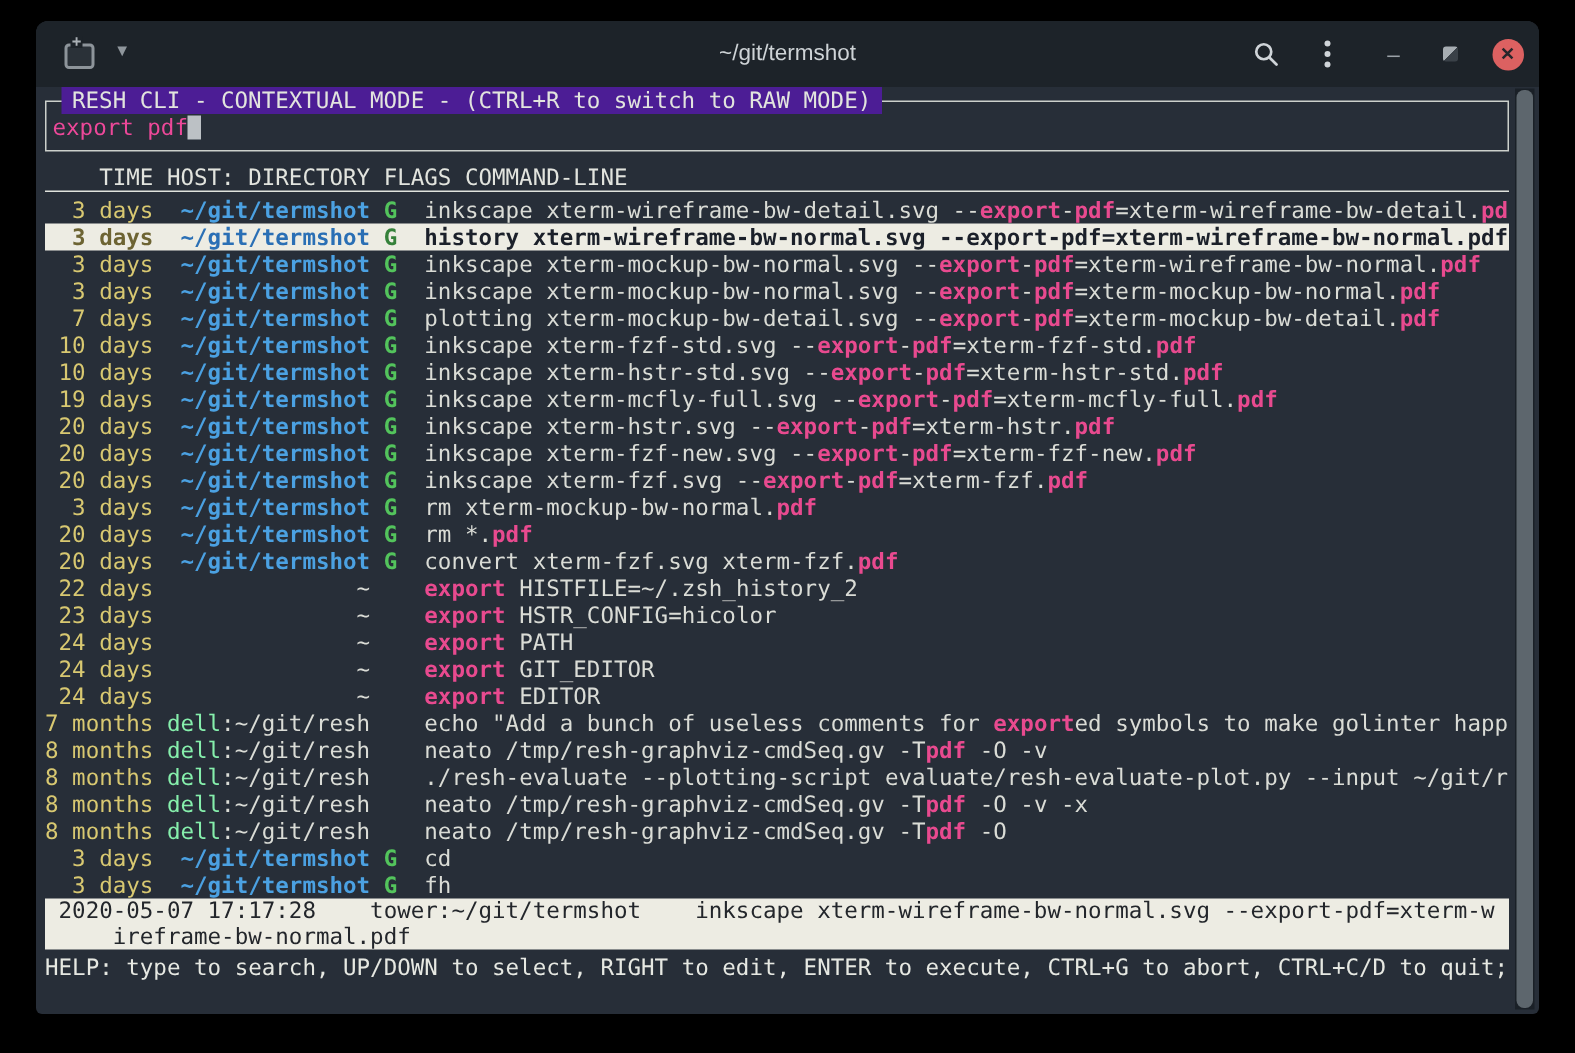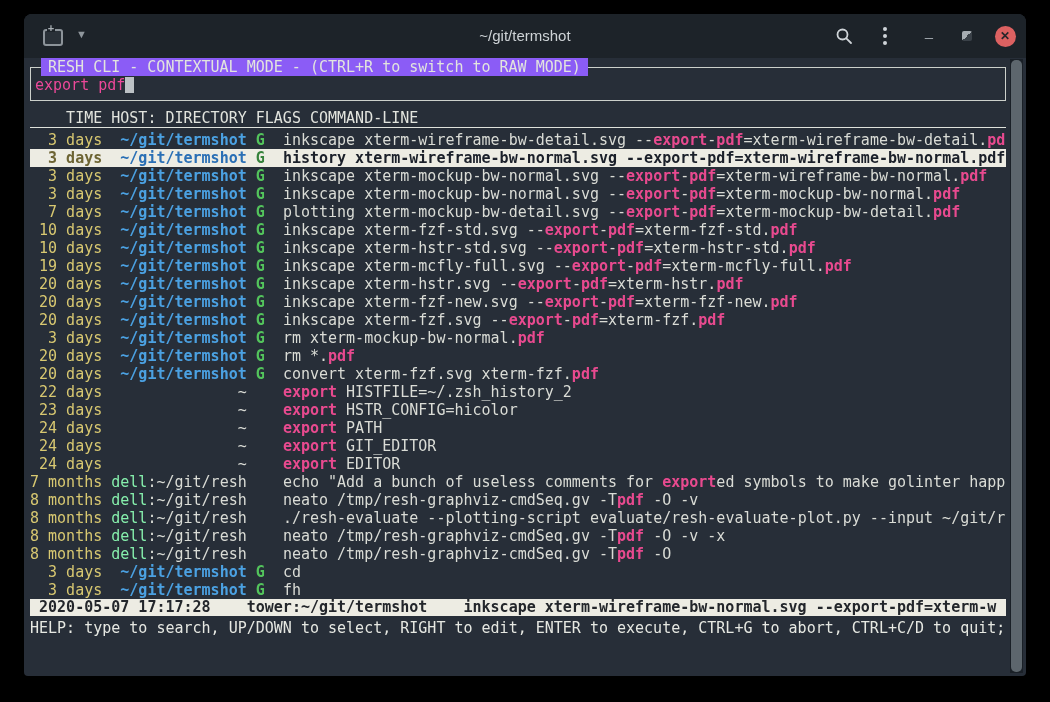--- a/index.html
+++ b/index.html
@@ -26,41 +26,41 @@
   .restore-glyph{width:10px;height:10px;border-radius:2px;
                  background:linear-gradient(135deg,#a7adb2 50%,#3a4148 50%);}
   .kebab{display:flex;flex-direction:column;gap:3px;}
   .kebab i{width:4px;height:4px;border-radius:50%;background:#cfd4d8;}
   .icon-close{left:964px;width:34px;}
   .close-circle{width:21px;height:21px;border-radius:50%;background:#dc6161;color:#27262b;
                 display:flex;align-items:center;justify-content:center;font-size:12px;font-weight:bold;}
   
   .term{position:absolute;left:6px;top:44px;width:976px;bottom:0;font-size:15px;color:#dadcd6;}
   .searchbox{position:relative;margin-top:9px;height:32px;border:1px solid #ccd0cb;}
-  .legend{position:absolute;left:10px;top:-10px;background:#8b5cf6;padding:0 7px;
+  .legend{position:absolute;left:10px;top:-10px;background:#4c1d95;padding:0 7px;
           color:#e2e4de;white-space:pre;line-height:18px;}
   .query-line{padding:7px 0 0 4px;line-height:20px;white-space:pre;color:#ec4899;}
   .cursor{display:inline-block;width:9px;height:16px;background:#bcc1c5;margin-bottom:-3px;}
   .thead{margin-top:9px;height:17px;line-height:16px;white-space:pre;color:#e2e4de;
          border-bottom:1px solid #dfe2dc;}
   .rows{margin-top:3px;}
   .row{height:18px;line-height:18px;white-space:pre;overflow:hidden;}
   .time{color:#d8c871;}
   .dirblue{color:#4ba1e2;font-weight:bold;}
   .dim{color:#dadcd6;}
   .host{color:#86efac;}
   .flag{color:#53c45c;font-weight:bold;}
   .match{color:#e84a8f;font-weight:bold;}
   .row.sel{background:#edece3;color:#1b202a;font-weight:bold;}
   .row.sel .time{color:#6d6433;}
   .row.sel .dirblue{color:#2a6fb5;}
   .row.sel .flag{color:#35813a;}
   .row.sel .match{color:#1b202a;}
   
-  .detail{background:#edece3;color:#23262b;font-weight:700;}
+  .detail{background:#edece3;color:#23262b;font-weight:400;}
   .detail div{height:17px;line-height:17px;white-space:pre;overflow:hidden;}
   .help{margin-top:2px;height:20px;line-height:20px;white-space:pre;color:#e6e8e2;overflow:hidden;}
   
   .scrollbar-track{position:absolute;right:3px;top:45px;bottom:3px;width:13px;background:#1a2027;}
   .scrollbar-thumb{position:absolute;right:4px;top:46px;bottom:4px;width:11px;background:#5d666d;
                    border-radius:5px;cursor:pointer;}
 </style>
 </head>
 <body>
 
@@ -128,20 +128,21 @@
         <div class="row"><span class="time">8 months </span><span class="host">dell</span><span class="dim">:~/git/resh</span><span class="flag">    </span><span><span>neato /tmp/resh-graphviz-cmdSeq.gv -T</span><span class="match">pdf</span><span> -O -v</span></span></div>
         <div class="row"><span class="time">8 months </span><span class="host">dell</span><span class="dim">:~/git/resh</span><span class="flag">    </span><span><span>./resh-evaluate --plotting-script evaluate/resh-evaluate-plot.py --input ~/git/r</span></span></div>
         <div class="row"><span class="time">8 months </span><span class="host">dell</span><span class="dim">:~/git/resh</span><span class="flag">    </span><span><span>neato /tmp/resh-graphviz-cmdSeq.gv -T</span><span class="match">pdf</span><span> -O -v -x</span></span></div>
         <div class="row"><span class="time">8 months </span><span class="host">dell</span><span class="dim">:~/git/resh</span><span class="flag">    </span><span><span>neato /tmp/resh-graphviz-cmdSeq.gv -T</span><span class="match">pdf</span><span> -O</span></span></div>
         <div class="row"><span class="time">  3 days </span><span class="dirblue"> ~/git/termshot</span><span class="flag"> G  </span><span><span>cd</span></span></div>
         <div class="row"><span class="time">  3 days </span><span class="dirblue"> ~/git/termshot</span><span class="flag"> G  </span><span><span>fh</span></span></div>
       </div>
 
     <div class="detail">
       <div> 2020-05-07 17:17:28    tower:~/git/termshot    inkscape xterm-wireframe-bw-normal.svg --export-pdf=xterm-w</div>
+      <div>     ireframe-bw-normal.pdf</div>
     </div>
 
     <div class="help">HELP: type to search, UP/DOWN to select, RIGHT to edit, ENTER to execute, CTRL+G to abort, CTRL+C/D to quit;</div>
 
   </div>
 
   <div class="scrollbar-track"></div>
   <div class="scrollbar-thumb"></div>
 
 </div>

